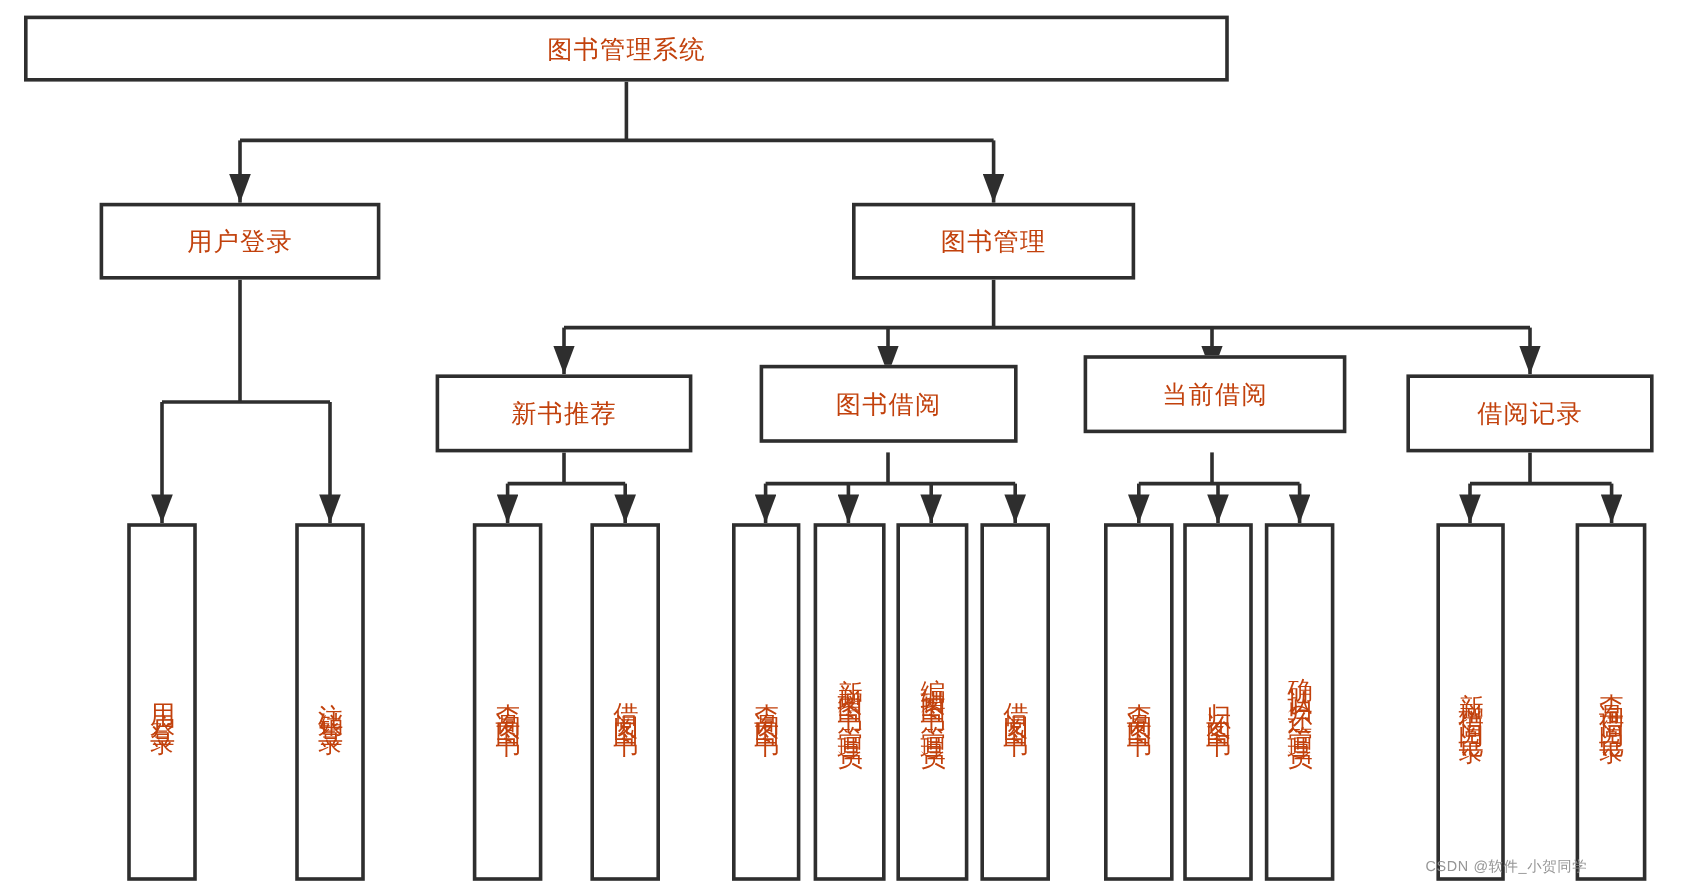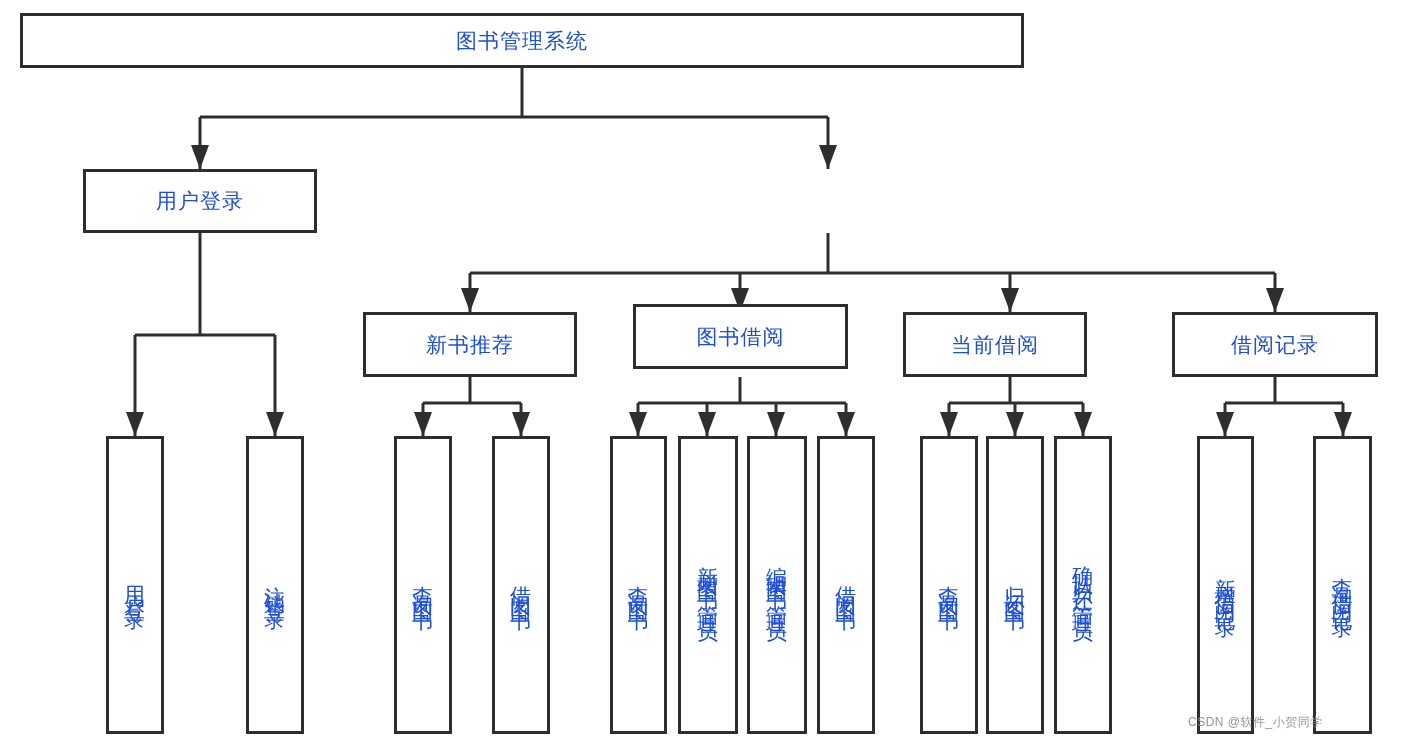--- a/index.html
+++ b/index.html
@@ -29,21 +29,21 @@
     fill: none;
   }
   .box {
     position: absolute;
     box-sizing: border-box;
     background: #ffffff;
     border: 3px solid #2e2e2e;
     display: flex;
     align-items: center;
     justify-content: center;
-    color: #1d4ed8;
+    color: #c2410c;
     font-size: 21px;
     letter-spacing: 1px;
     z-index: 2;
     white-space: nowrap;
   }
   .vbox {
     top: 436px;
     height: 298px;
   }
   .vbox .vtext {
@@ -53,21 +53,21 @@
     line-height: 1;
   }
   
   #node-root            { left: 20px;   top: 13px;  width: 1004px; height: 55px; }
   
   #node-user-login      { left: 83px;   top: 169px; width: 234px;  height: 64px; }
   #node-book-management { left: 710px;  top: 169px; width: 236px;  height: 64px; }
   
   #node-new-book-recommend { left: 363px;  top: 312px; width: 214px; height: 65px; }
   #node-book-borrow        { left: 633px;  top: 304px; width: 215px; height: 65px; }
-  #node-current-borrow     { left: 903px;  top: 312px; width: 184px; height: 65px; }
+  #node-current-borrow     { left: 903px;  top: 296px; width: 219px; height: 65px; }
   #node-borrow-records     { left: 1172px; top: 312px; width: 206px; height: 65px; }
   
   #leaf-user-login  { left: 106px;  width: 58px; }
   #leaf-logout      { left: 246px;  width: 58px; }
   #leaf-nbr-query   { left: 394px;  width: 58px; }
   #leaf-nbr-borrow  { left: 492px;  width: 58px; }
   #leaf-bb-query    { left: 610px;  width: 57px; }
   #leaf-bb-add      { left: 678px;  width: 60px; }
   #leaf-bb-edit     { left: 747px;  width: 60px; }
   #leaf-bb-borrow   { left: 817px;  width: 58px; }
@@ -141,20 +141,23 @@
     <path d="M1343,403 V436" marker-end="url(#arrow)"></path>
   </svg>
 
   <div class="box" id="node-root">
     <span>图书管理系统</span>
   </div>
 
   <div class="box" id="node-user-login">
     <span>用户登录</span>
   </div>
+  <div class="box" id="node-book-management">
+    <span>图书管理</span>
+  </div>
 
   <div class="box" id="node-new-book-recommend">
     <span>新书推荐</span>
   </div>
   <div class="box" id="node-book-borrow">
     <span>图书借阅</span>
   </div>
   <div class="box" id="node-current-borrow">
     <span>当前借阅</span>
   </div>

